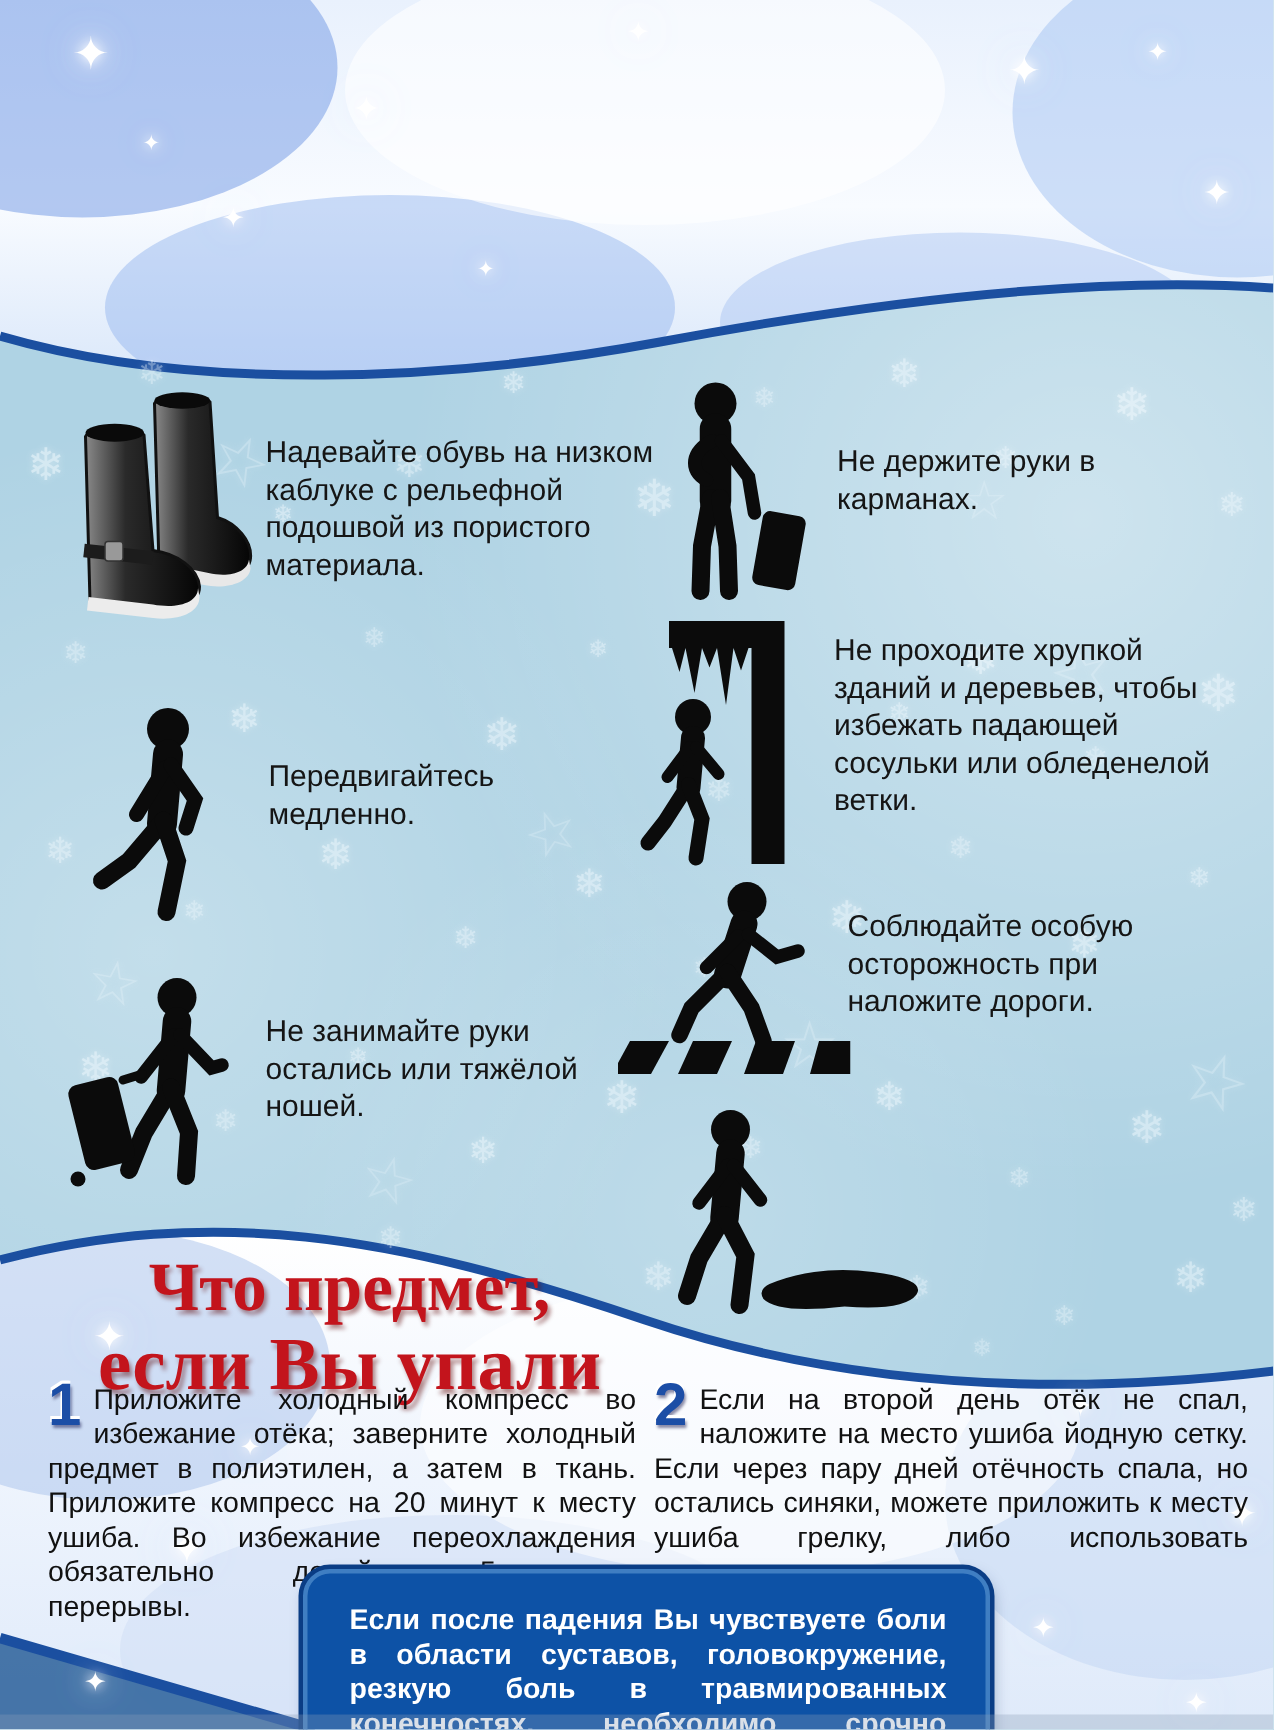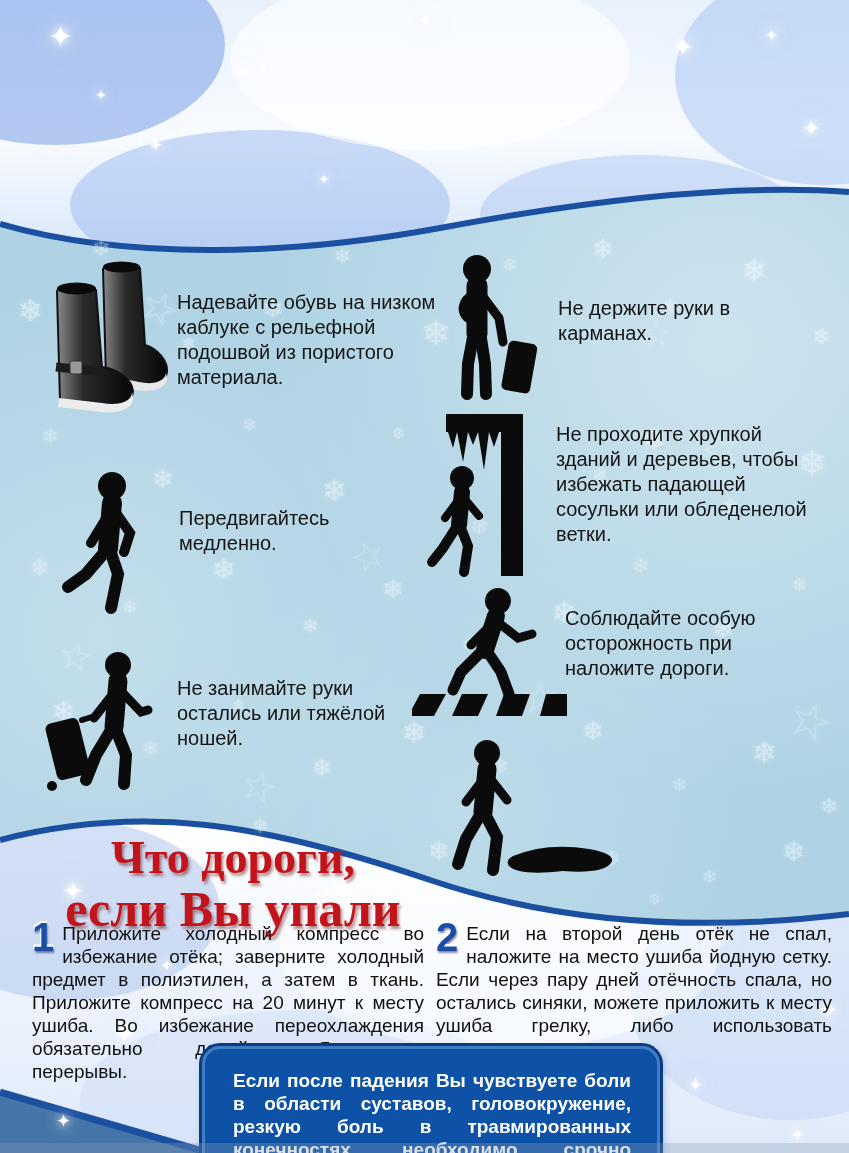--- a/index.html
+++ b/index.html
@@ -280,21 +280,21 @@
       <path d="M62,29 L58,72" stroke="#0b0b0b" stroke-width="19" stroke-linecap="round" fill="none"></path>
       <path d="M60,37 L41,62" stroke="#0b0b0b" stroke-width="9" stroke-linecap="round" fill="none"></path>
       <path d="M64,37 L82,60" stroke="#0b0b0b" stroke-width="9" stroke-linecap="round" fill="none"></path>
       <path d="M58,70 L41,99 L33,124" stroke="#0b0b0b" stroke-width="12" stroke-linecap="round" fill="none"></path>
       <path d="M58,70 L72,97 L68,130" stroke="#0b0b0b" stroke-width="12" stroke-linecap="round" fill="none"></path>
       <path d="M88,116 q34,-14 76,-7 q28,5 22,14 q-8,11 -48,8 q-44,5 -54,-5 q-4,-6 4,-10 Z" fill="#0b0b0b"></path>
     </svg>
   </span>
 
   <div class="fall-heading">
-    <span class="h1">Что дороги,</span>
+    <span class="h1">Что предмет,</span>
     <span class="h2">если Вы упали</span>
   </div>
 
   <div class="step" style="left:32px;top:922px;width:392px">
     <span class="step-num">1</span>
     <span>Приложите холодный компресс во избежание отёка; заверните холодный предмет в полиэтилен, а затем в ткань. Приложите компресс на 20 минут к месту ушиба. Во избежание переохлаждения обязательно делайте 5-минутные перерывы.</span>
   </div>
   <div class="step" style="left:436px;top:922px;width:396px">
     <span class="step-num">2</span>
     <span>Если на второй день отёк не спал, наложите на место ушиба йодную сетку. Если через пару дней отёчность спала, но остались синяки, можете приложить к месту ушиба грелку, либо использовать согревающие мази.</span>

